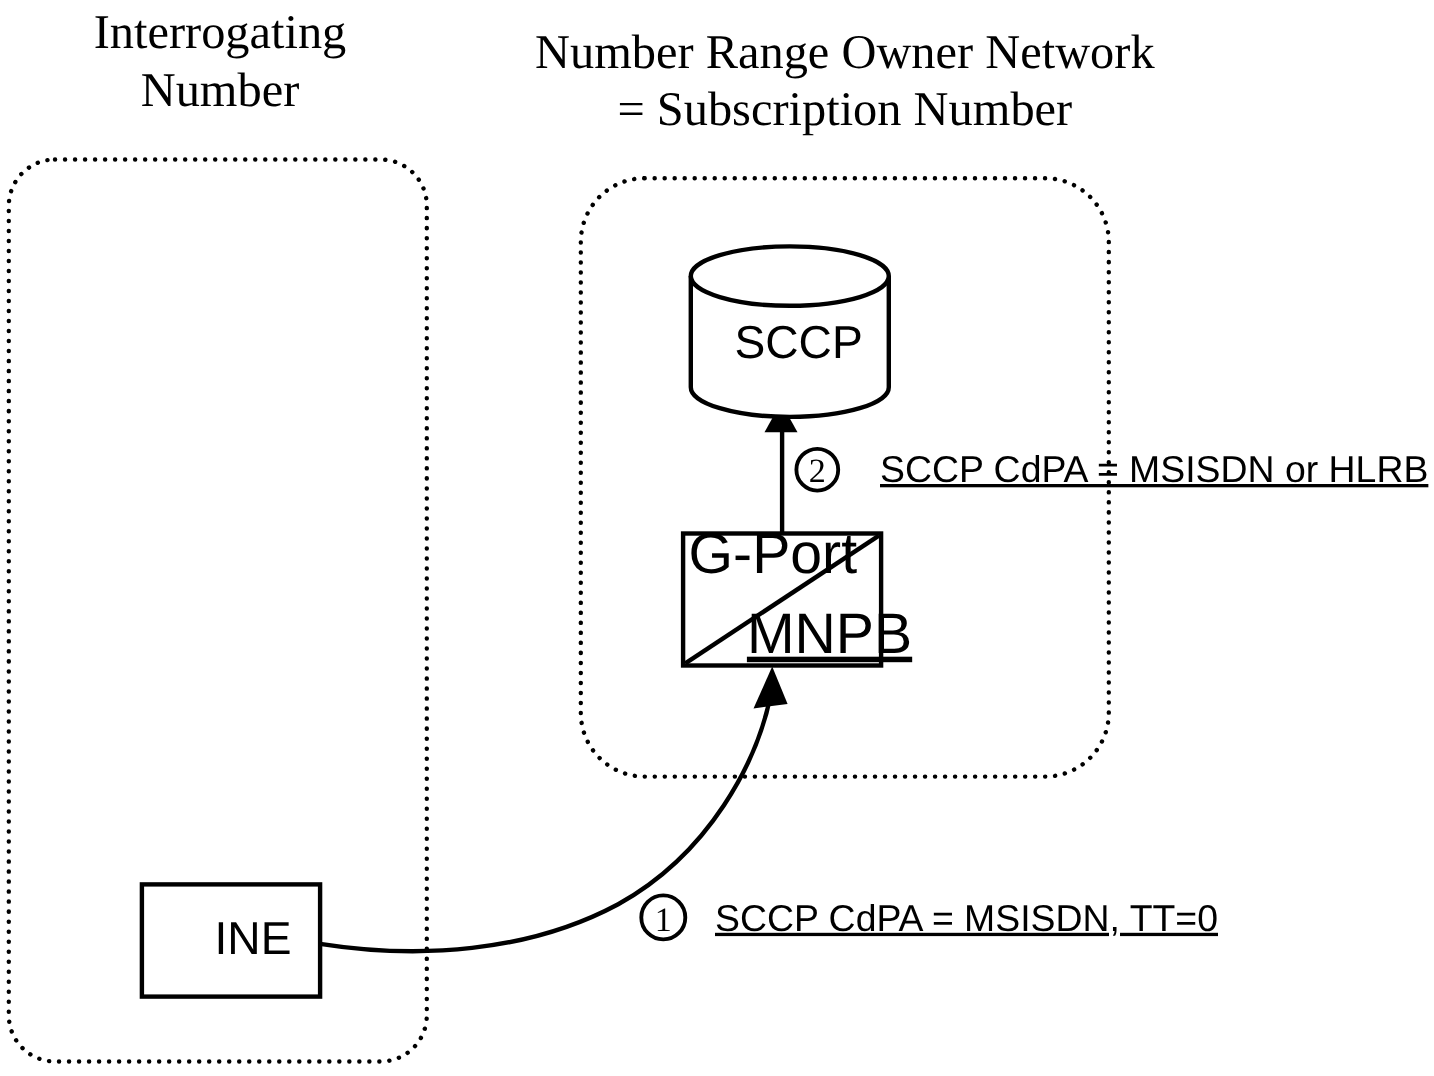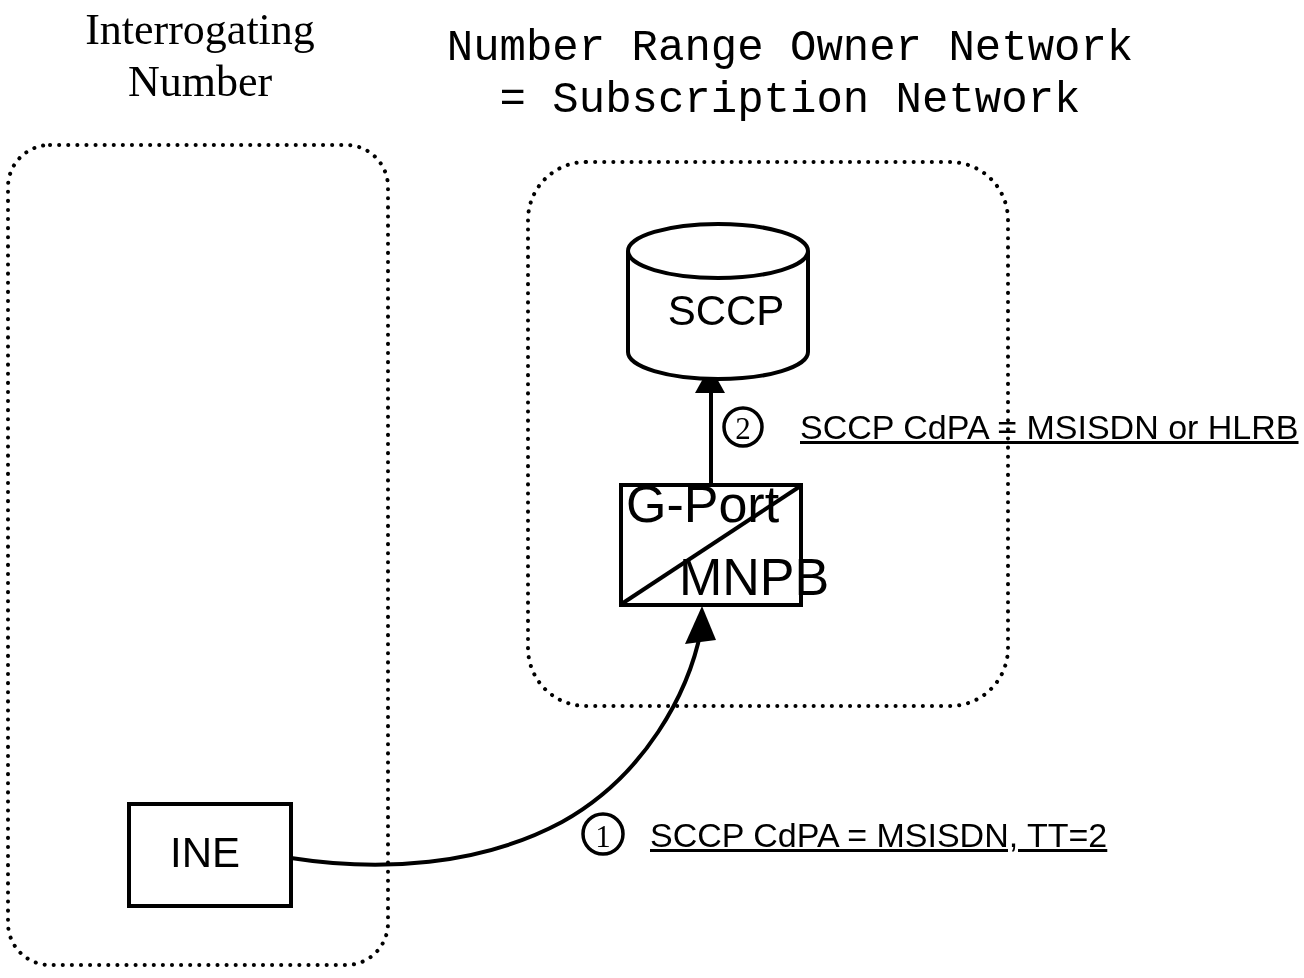--- a/index.html
+++ b/index.html
@@ -85,32 +85,32 @@
 
     <circle cx="603" cy="834" r="20" fill="#ffffff" stroke="#000000" stroke-width="3.5"></circle>
     <circle cx="743" cy="427" r="19" fill="#ffffff" stroke="#000000" stroke-width="3.5"></circle>
   </svg>
 
   <div class="txt t-serif" style="left:200px; top:4px;">
     <div>Interrogating</div>
     <div>Number</div>
   </div>
 
-  <div class="txt t-serif" style="left:790px; top:22px;font-family:Liberation Mono, monospace;">
+  <div class="txt t-serif" style="left:768px; top:22px;">
     <div>Number Range Owner Network</div>
-    <div>= Subscription Network</div>
+    <div>= Subscription Number</div>
   </div>
 
   <div class="txt t-node" style="left:726px; top:311px;">SCCP</div>
 
   <div class="txt t-node-small" style="left:626px; top:484px;">G-Port</div>
 
-  <div class="txt t-node-small" style="left:679px; top:557px;">MNPB</div>
+  <div class="txt t-node-small" style="left:679px; top:557px;text-decoration:underline;">MNPB</div>
 
-  <div class="txt t-node" style="left:205px; top:853px;">INE</div>
+  <div class="txt t-node" style="left:230px; top:853px;">INE</div>
 
   <div class="txt t-step-num" style="left:603px; top:836px;">1</div>
-  <div class="txt t-step-label" style="left:650px; top:835px;">SCCP CdPA = MSISDN, TT=2</div>
+  <div class="txt t-step-label" style="left:650px; top:835px;">SCCP CdPA = MSISDN, TT=0</div>
 
   <div class="txt t-step-num" style="left:743px; top:428px;">2</div>
   <div class="txt t-step-label" style="left:800px; top:427px;">SCCP CdPA = MSISDN or HLRB</div>
 
 </div>
 
 </body></html>

